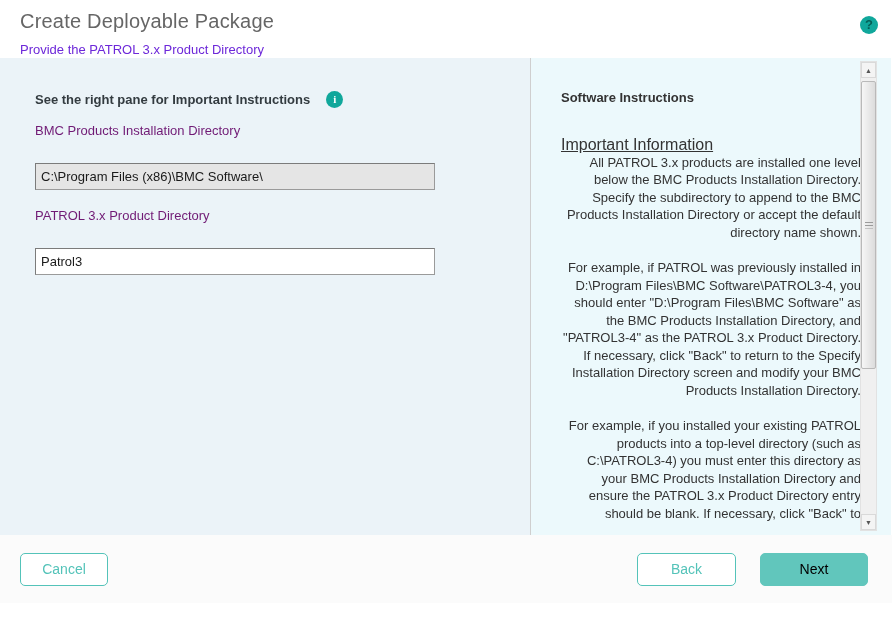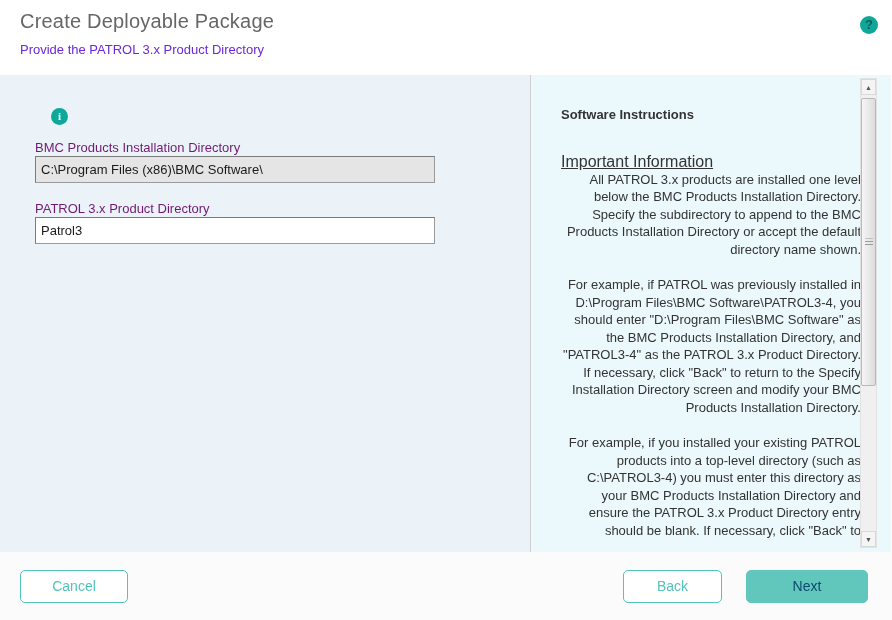--- a/index.html
+++ b/index.html
@@ -6,21 +6,21 @@
   html, body { width: 892px; height: 620px; overflow: hidden; }
   body {
     font-family: "Liberation Sans", sans-serif;
     background: #ffffff;
     position: relative;
   }
 
   
   .header {
     position: relative;
-    height: 75px;
+    height: 58px;
     background: #ffffff;
     padding: 10px 20px 0 20px;
   }
   .page-title {
     font-size: 20px;
     color: #666666;
     font-weight: 500;
     letter-spacing: 0.2px;
   }
   .page-subtitle {
@@ -78,21 +78,21 @@
     line-height: 17px;
   }
   .field-label {
     font-size: 13px;
     color: #701a75;
   }
   .label-1 { margin-top: 15px; }
   .label-2 { margin-top: 18px; }
   .text-input {
     display: block;
-    margin-top: 1px;
+    margin-top: 25px;
     width: 400px;
     height: 27px;
     font-family: "Liberation Sans", sans-serif;
     font-size: 13px;
     color: #1a1a1a;
     padding: 0 5px;
     border: 1px solid #9a9a9a;
     border-top-color: #7b7b7b;
     border-left-color: #7b7b7b;
     background: #ffffff;
@@ -190,43 +190,44 @@
   .btn {
     height: 33px;
     border-radius: 5px;
     font-family: "Liberation Sans", sans-serif;
     font-size: 14px;
     background: #ffffff;
     border: 1px solid #54c3b9;
     color: #54c3b9;
     cursor: pointer;
   }
-  .btn-cancel { width: 108px; }
+  .btn-cancel { width: 88px; }
   .btn-back { width: 99px; }
   .btn-next {
-    width: 122px;
+    width: 108px;
     background: #61c6bc;
     border: 1px solid #61c6bc;
-    color: #0c4a6e;
+    color: #000000;
   }
   .footer-right { display: flex; gap: 24px; }
 </style>
 </head>
 <body>
 
 <div class="header">
   <div class="page-title">Create Deployable Package</div>
   <div class="page-subtitle">Provide the PATROL 3.x Product Directory</div>
   <div class="help-badge">?</div>
 </div>
 
 <div class="content">
 
   <div class="left-pane">
     <div class="instruction-row">
+      <span class="instruction-text">See the right pane for Important Instructions</span>
       <span class="info-badge">i</span>
     </div>
 
     <div class="field-label label-1">BMC Products Installation Directory</div>
     <input class="text-input disabled" type="text" disabled="" value="C:\Program Files (x86)\BMC Software\" style="">
 
     <div class="field-label label-2">PATROL 3.x Product Directory</div>
     <input class="text-input" type="text" value="Patrol3" style="">
   </div>
 

